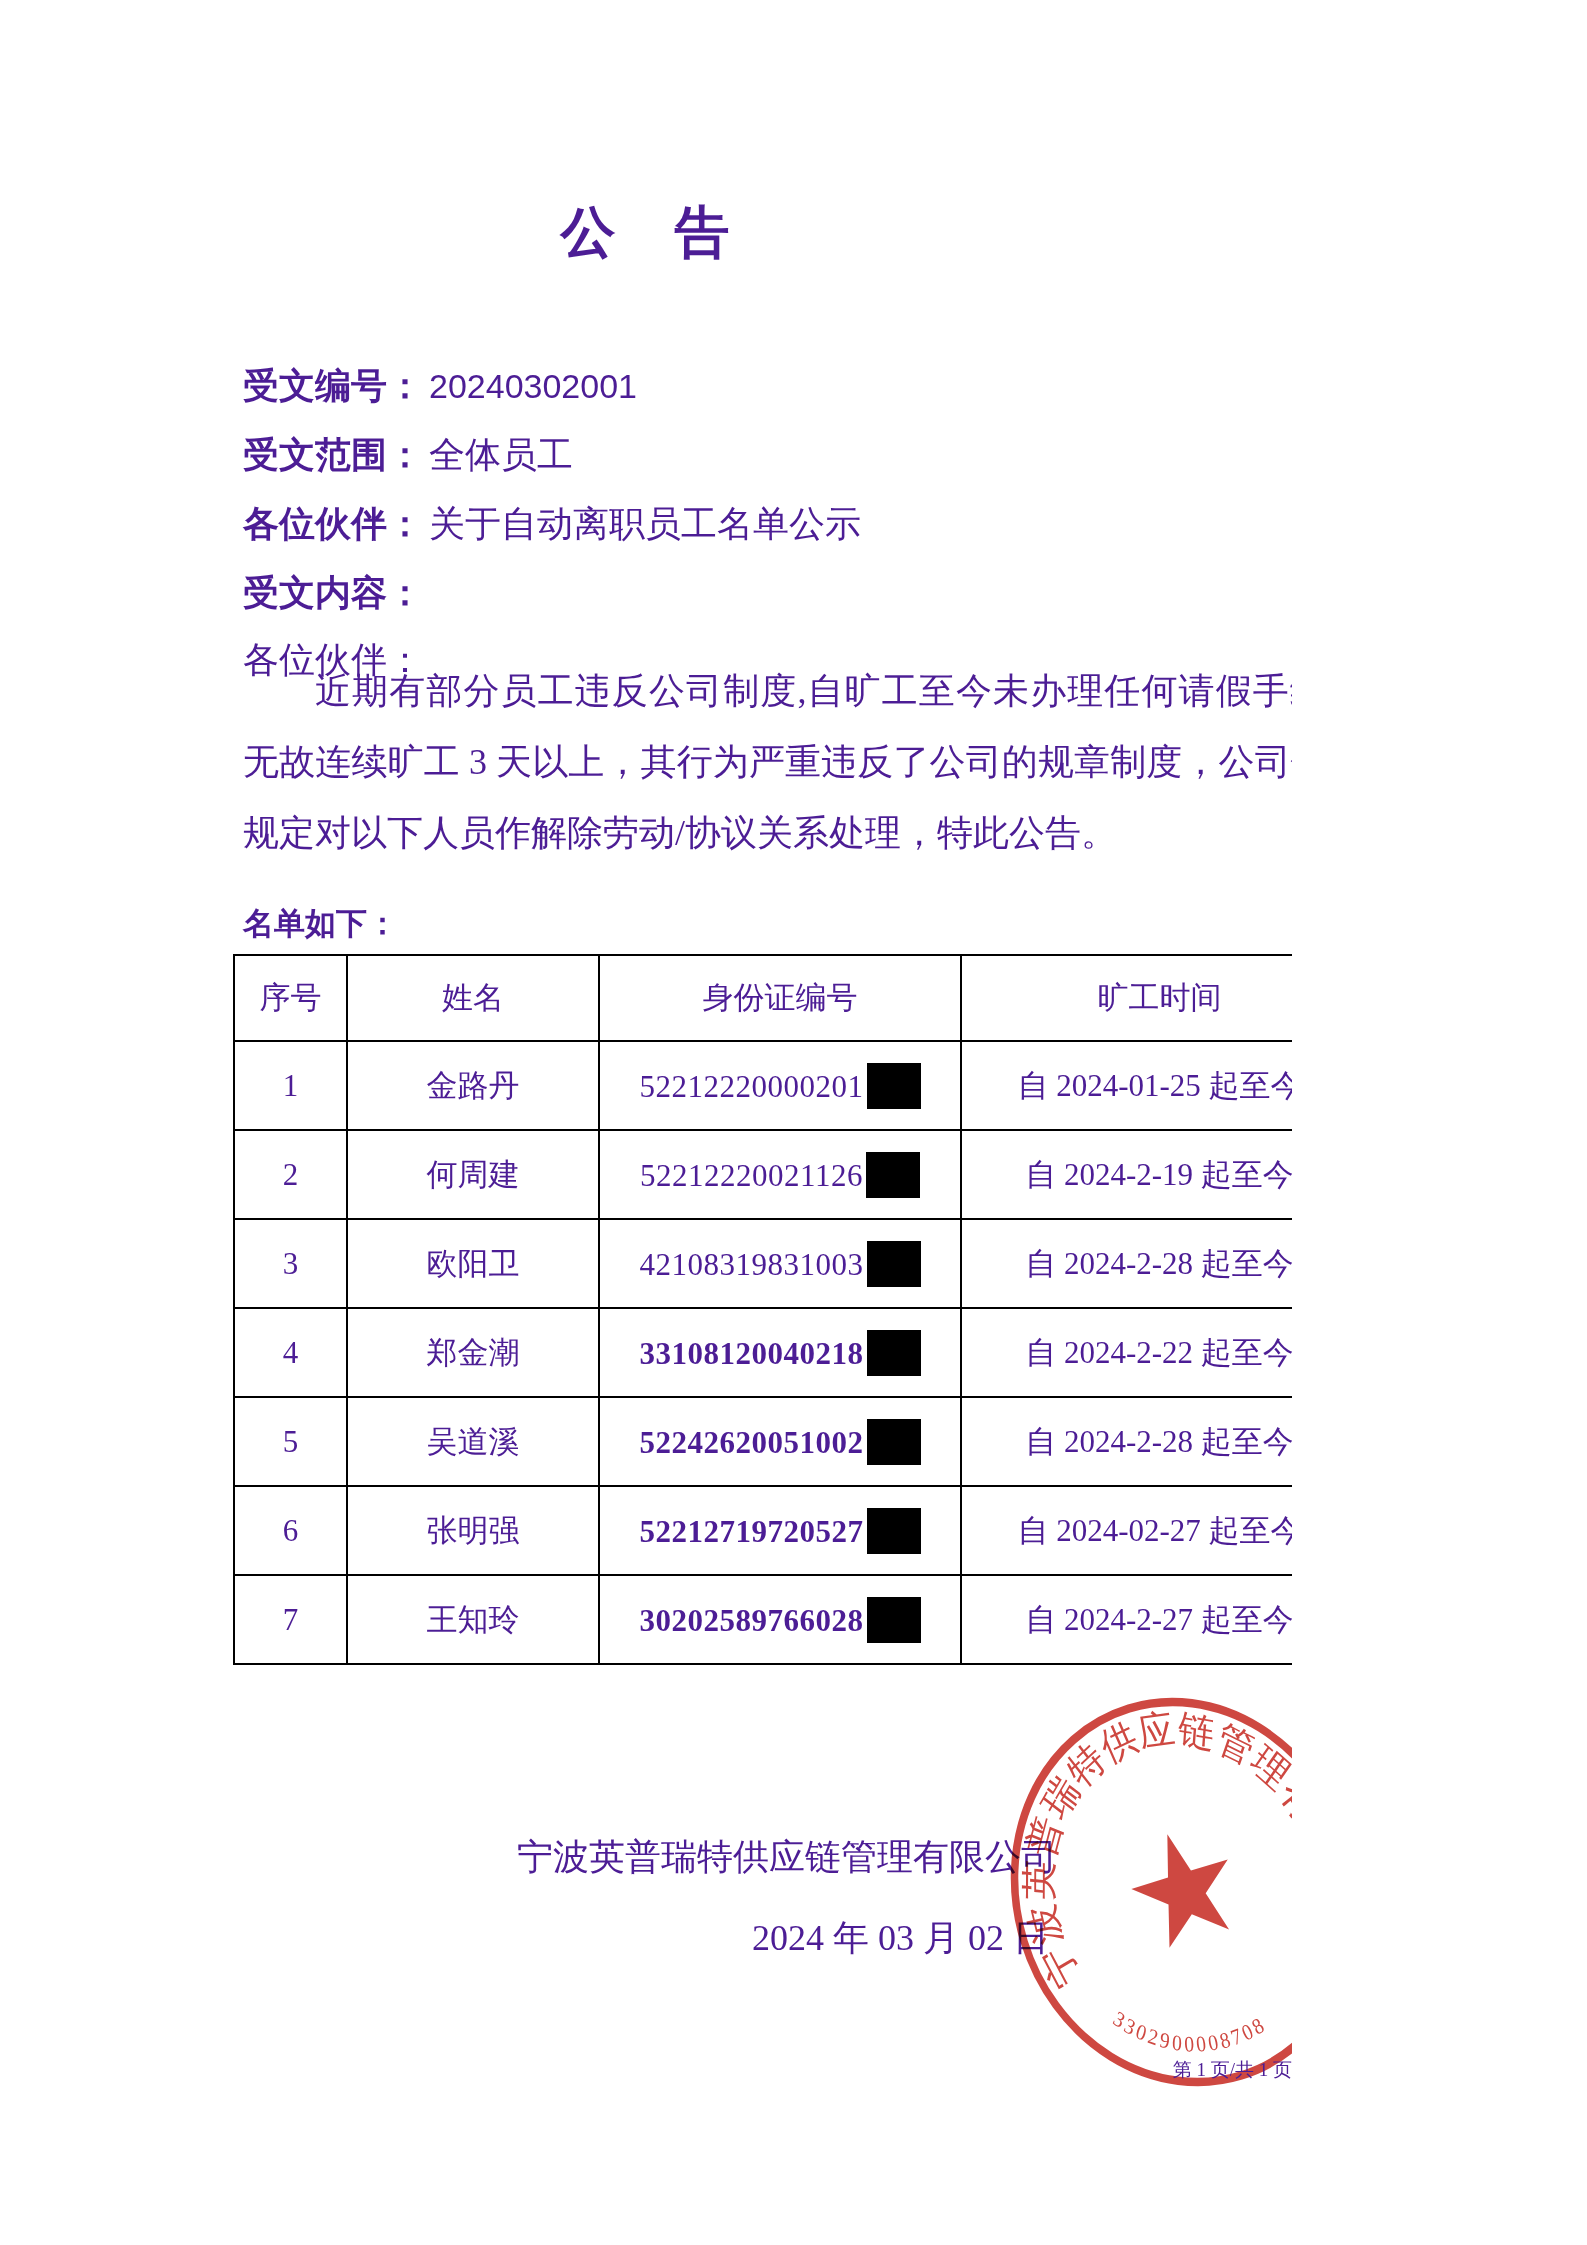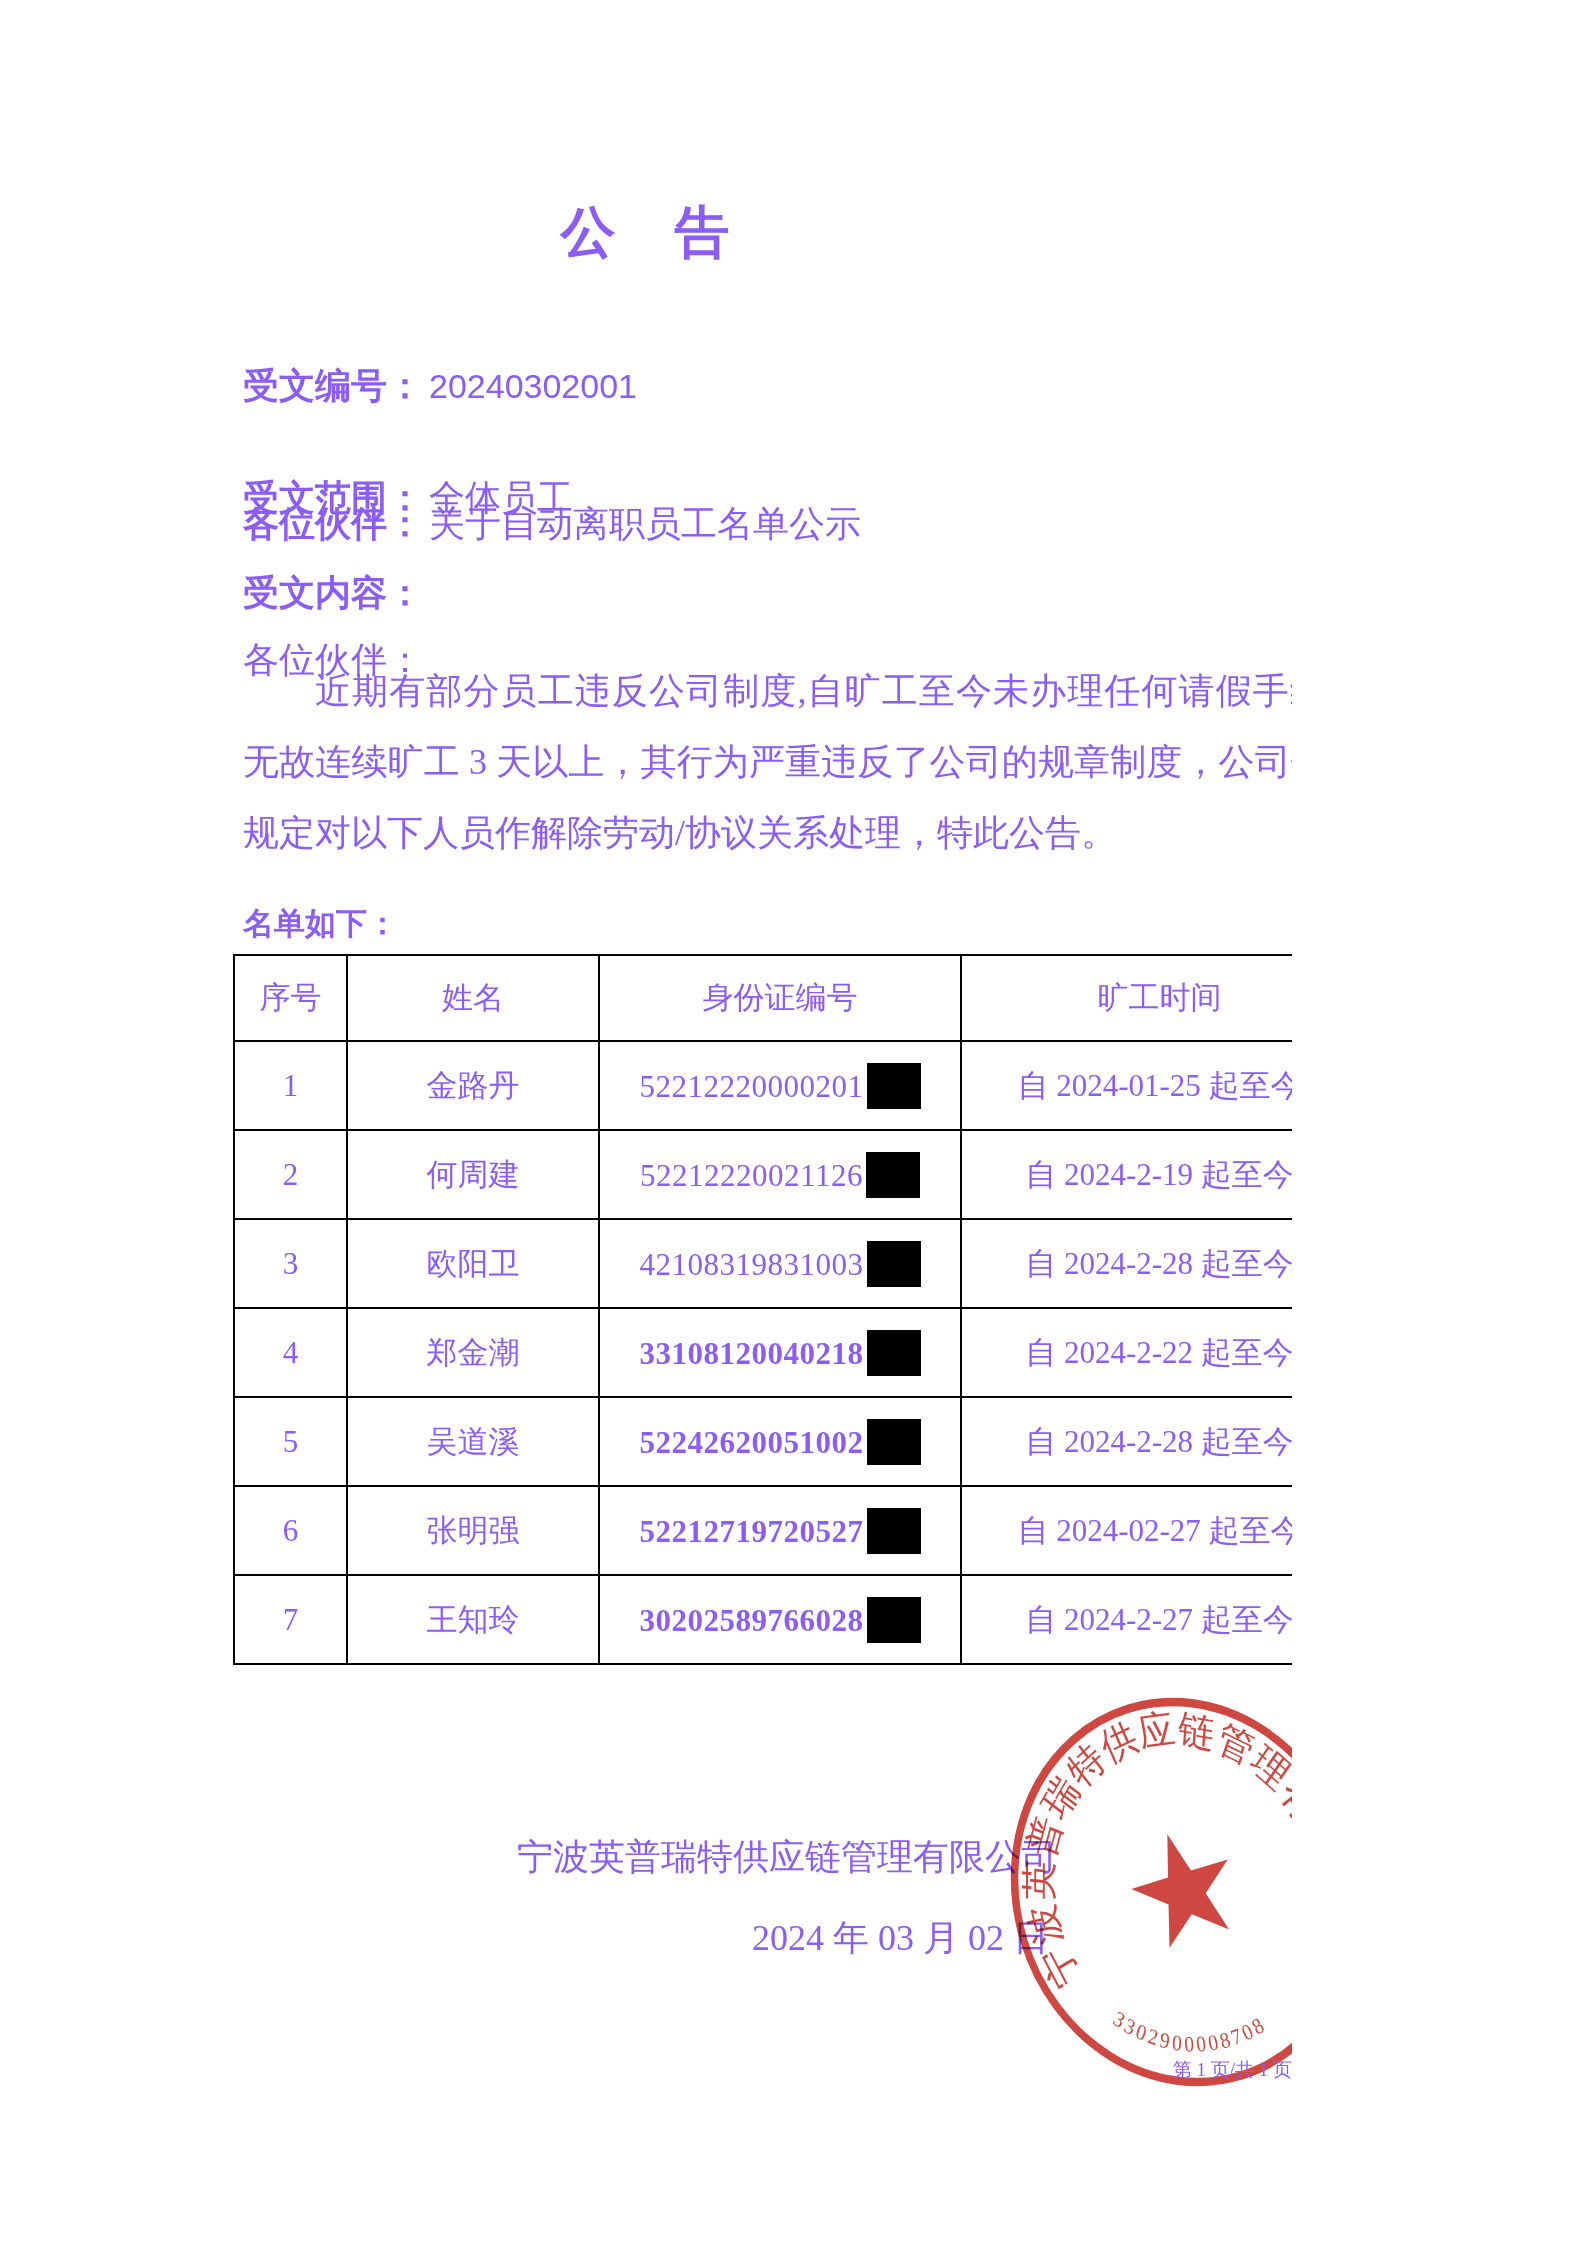--- a/index.html
+++ b/index.html
@@ -1,21 +1,21 @@
 <!DOCTYPE html>
 <html><head>
 <meta charset="utf-8">
 <style>
   html,body { margin:0; padding:0; background:#ffffff; }
   .page {
     position:relative;
     width:1292px; height:2245px;
     background:#ffffff;
     font-family:"Liberation Serif","DejaVu Serif",serif;
-    color:#8b5cf6;
+    color:#4c1d95;
     overflow:hidden;
   }
   .doc-title {
     position:absolute; top:196px; left:0; width:100%;
     text-align:center; font-size:55px; font-weight:bold;
     letter-spacing:2px;
   }
   .meta-line { position:absolute; left:243px; font-size:36px; line-height:46px; white-space:nowrap; }
   .meta-line .lbl { font-weight:bold;text-align:right; }
   .meta-line .val { margin-left:6px; }
@@ -57,21 +57,21 @@
 </head>
 <body>
 
 <div class="page">
 
   <div class="doc-title">公　告</div>
 
   <div class="meta-line" style="top:363px;">
     <span class="lbl">受文编号：</span><span class="val val-num">20240302001</span>
   </div>
-  <div class="meta-line" style="top:432px;margin-top:43px;">
+  <div class="meta-line" style="top:432px;">
     <span class="lbl">受文范围：</span><span class="val">全体员工</span>
   </div>
   <div class="meta-line" style="top:501px;">
     <span class="lbl">各位伙伴：</span><span class="val">关于自动离职员工名单公示</span>
   </div>
   <div class="meta-line" style="top:570px;">
     <span class="lbl">受文内容：</span><span class="val"></span>
   </div>
 
   <div class="salutation">各位伙伴：</div>

